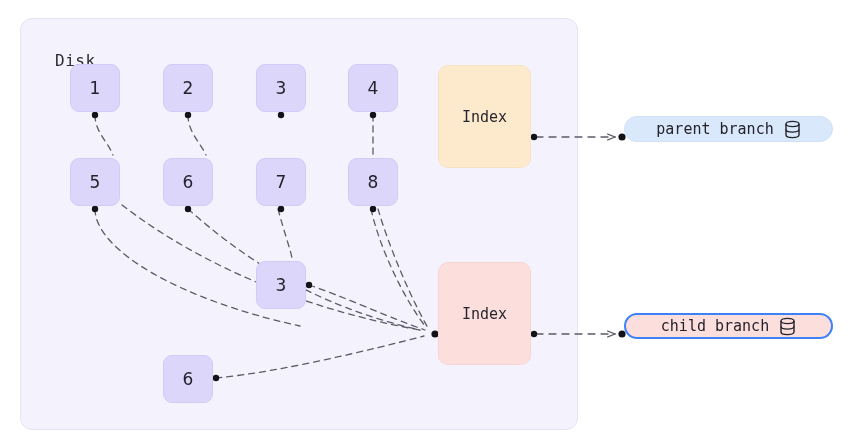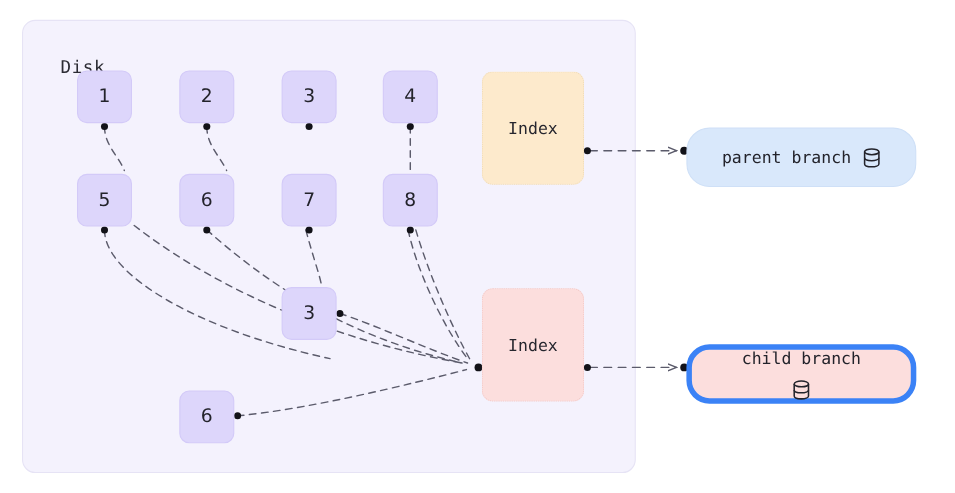--- a/index.html
+++ b/index.html
@@ -32,28 +32,28 @@
   .index-node{
     position:absolute;left:438px;width:93px;height:103px;
     border-radius:10px;display:flex;align-items:center;justify-content:center;
     font-size:15px;color:#26262e;box-sizing:border-box;
     font-family:"DejaVu Sans Mono","Liberation Mono",monospace;
   }
   .index-parent{top:65px;background:#fdeacc;border:1px dotted #f0dcb8;}
   .index-child{top:262px;background:#fcdedd;border:1px dotted #f3cbc9;}
 
   .branch-pill{
-    position:absolute;height:54px;border-radius:21px;
+    position:absolute;height:26px;border-radius:21px;
     display:flex;align-items:center;justify-content:center;gap:10px;
     padding:0 22px;box-sizing:border-box;
     font-size:15px;color:#23232b;white-space:nowrap;
     font-family:"DejaVu Sans Mono","Liberation Mono",monospace;
   }
   .branch-parent{left:624px;top:116px;width:209px;background:#d9e8fb;border:1px solid #cfe0f7;}
-  .branch-child{left:624px;top:313px;width:209px;background:#fcdedd;border:5px solid #3b82f6;flex-direction:column;}
+  .branch-child{left:624px;top:313px;width:209px;background:#fcdedd;border:2px solid #3b82f6;}
   .db-icon{display:inline-flex;align-items:center;}
 </style>
 </head>
 <body>
 
 <div id="canvas">
 
   <div class="disk-container">
     <div class="disk-label">Disk</div>
   </div>

